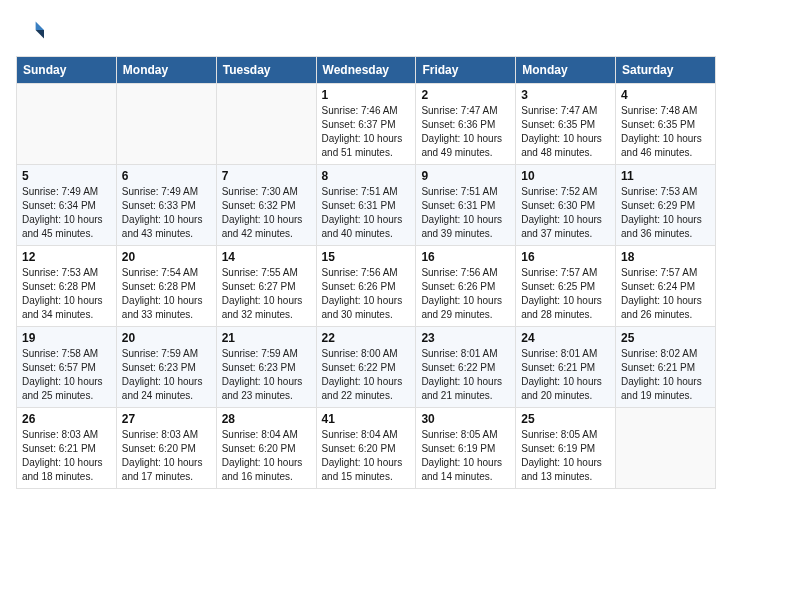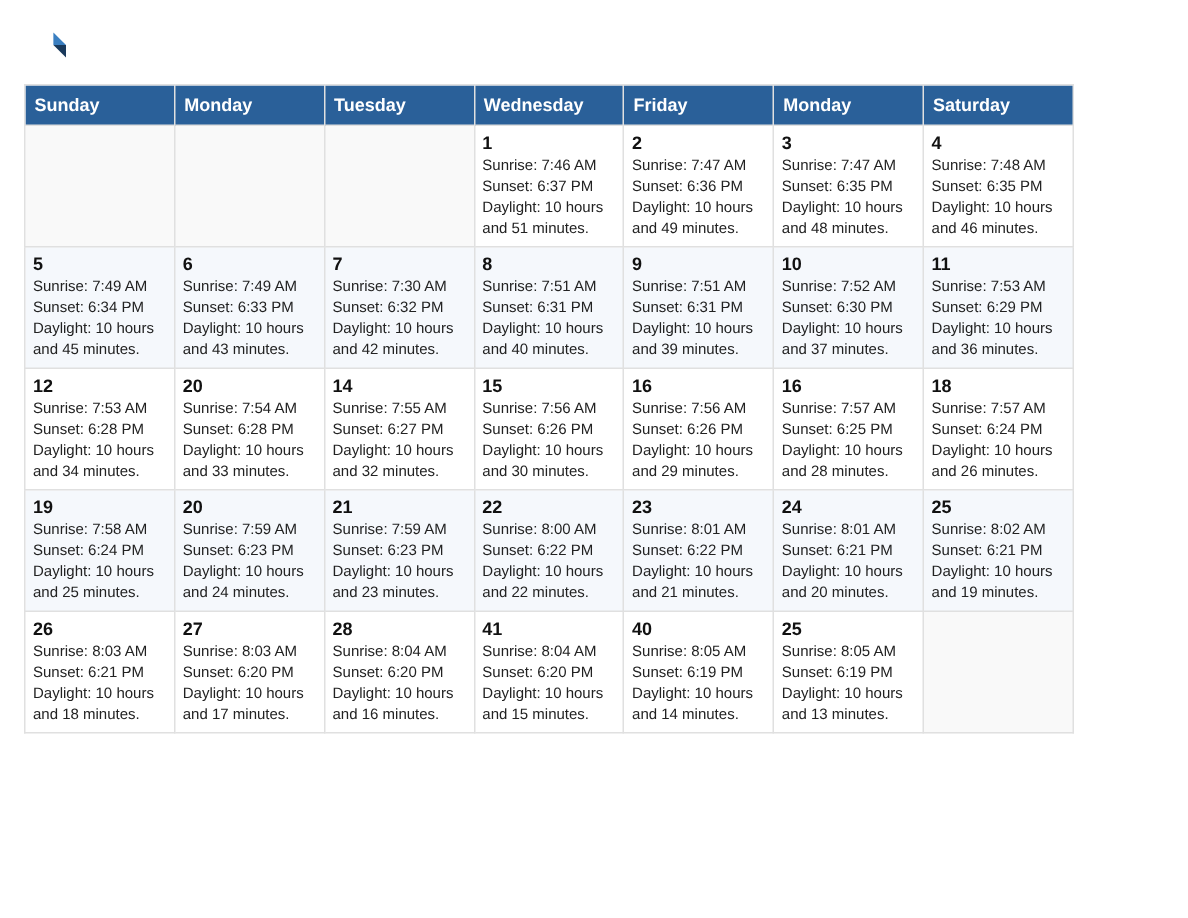--- a/index.html
+++ b/index.html
@@ -261,21 +261,21 @@
             <div class="day-info">Sunrise: 7:57 AM
 Sunset: 6:24 PM
 Daylight: 10 hours
 and 26 minutes.</div>
           </td>
         </tr>
         <tr>
           <td>
             <div class="day-num">19</div>
             <div class="day-info">Sunrise: 7:58 AM
-Sunset: 6:24 PM
+Sunset: 6:57 PM
 Daylight: 10 hours
 and 25 minutes.</div>
           </td>
           <td>
             <div class="day-num">20</div>
             <div class="day-info">Sunrise: 7:59 AM
 Sunset: 6:23 PM
 Daylight: 10 hours
 and 24 minutes.</div>
           </td>
@@ -338,21 +338,21 @@
 and 16 minutes.</div>
           </td>
           <td>
             <div class="day-num">41</div>
             <div class="day-info">Sunrise: 8:04 AM
 Sunset: 6:20 PM
 Daylight: 10 hours
 and 15 minutes.</div>
           </td>
           <td>
-            <div class="day-num">40</div>
+            <div class="day-num">30</div>
             <div class="day-info">Sunrise: 8:05 AM
 Sunset: 6:19 PM
 Daylight: 10 hours
 and 14 minutes.</div>
           </td>
           <td>
             <div class="day-num">25</div>
             <div class="day-info">Sunrise: 8:05 AM
 Sunset: 6:19 PM
 Daylight: 10 hours

